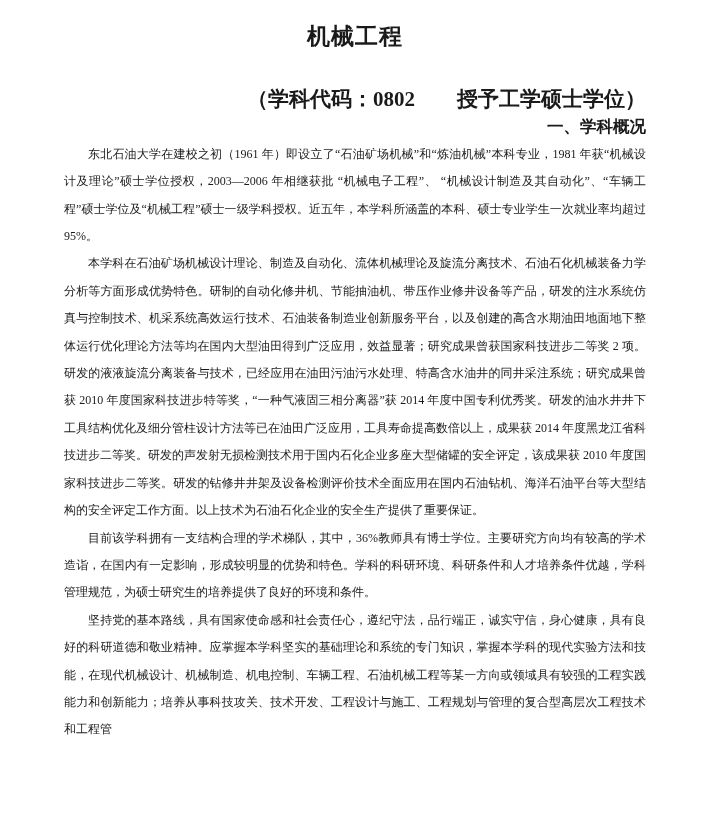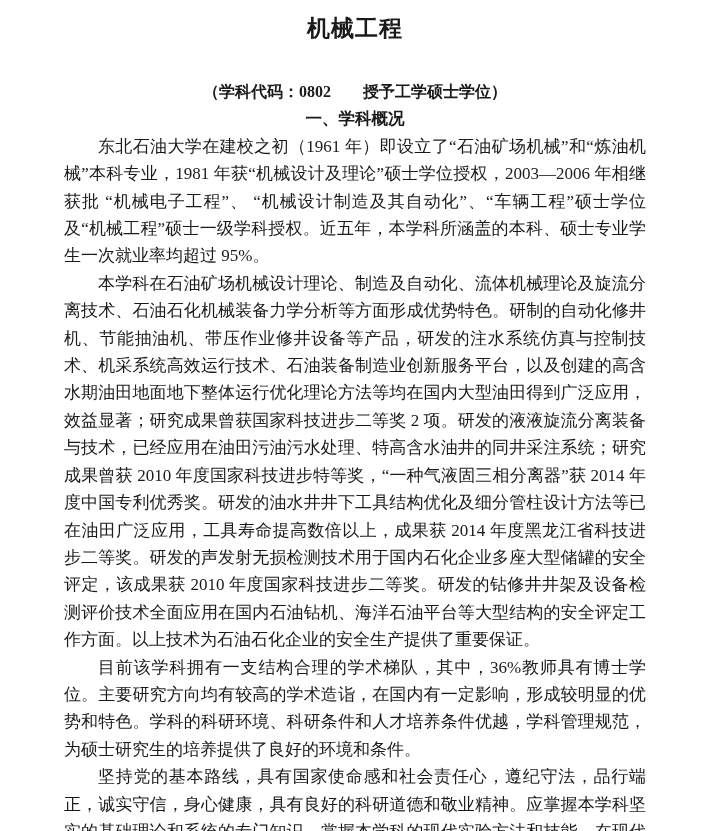--- a/index.html
+++ b/index.html
@@ -16,46 +16,46 @@
   }
   .doc-page {
     box-sizing: border-box;
     width: 710px;
     height: 831px;
     padding: 14px 64px 0 64px;
     background: #ffffff;
     overflow: hidden;
   }
   .doc-title {
-    margin: 0 0 34px 0;
+    margin: 8px 0 34px 0;
     font-size: 23px;
     font-weight: bold;
     text-align: center;
     line-height: 30px;
     letter-spacing: 1px;
   }
   .doc-subtitle {
     margin: 0;
-    font-size: 16px;
+    font-size: 21px;
     font-weight: bold;
-    text-align: center;
+    text-align: right;
     line-height: 27.4px;
     white-space: pre;
     font-family: Liberation Serif, serif;
   }
   .section-heading {
     margin: 0;
     font-size: 16.5px;
     font-weight: bold;
     line-height: 27.4px;
-    text-align: center;
+    text-align: right;
   }
   .body-paragraph {
     margin: 0;
-    font-size: 17px;
+    font-size: 12px;
     line-height: 27.4px;
     text-align: justify;
     text-indent: 2em;
     word-break: break-all;
   }
 </style>
 </head>
 <body>
 
 <div class="doc-page">

